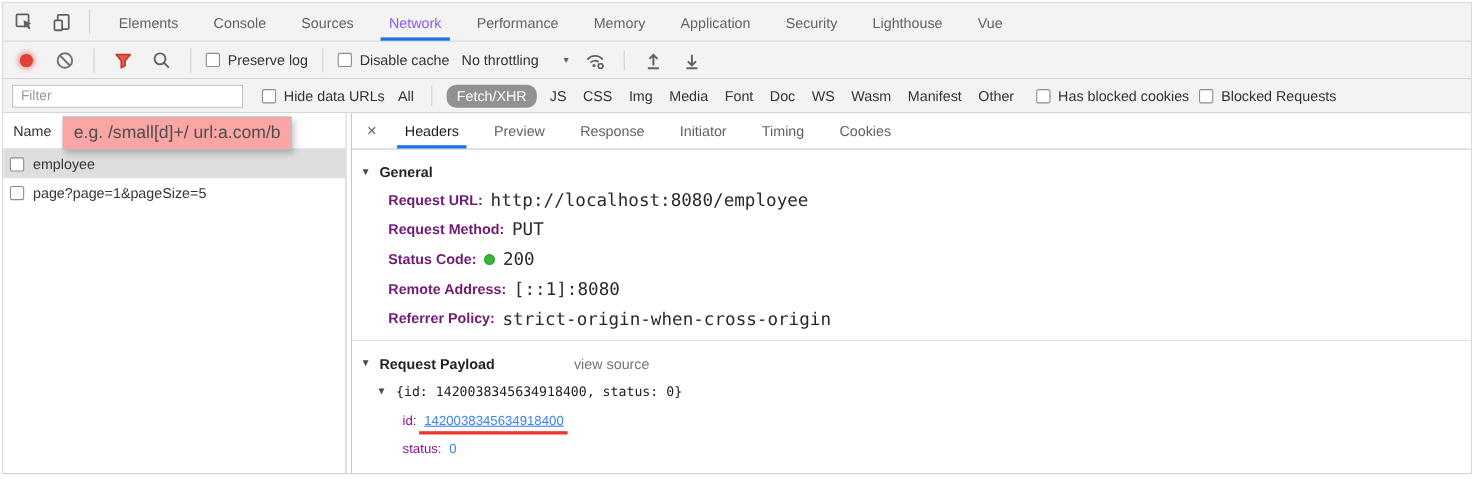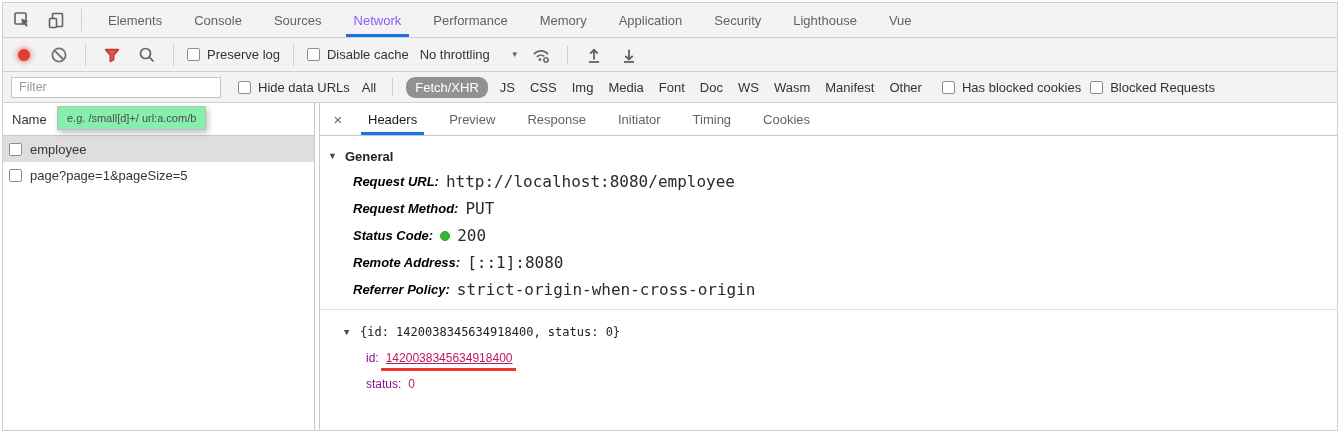--- a/index.html
+++ b/index.html
@@ -71,50 +71,50 @@
   .type { color: #333; padding: 3px 3px; cursor: pointer; }
   .type.active { background: #919191; color: #fff; border-radius: 9px; padding: 3px 9px; }
   
   .main { flex: 1; display: flex; min-height: 0; background: #fff; }
   .left { width: 312px; flex: 0 0 312px; border-right: 1px solid #c9c9c9; display: flex; flex-direction: column; position: relative; }
   .left-header { height: 33px; flex: 0 0 33px; border-bottom: 1px solid #c9c9c9; display: flex; align-items: center; padding-left: 9px; color: #333; background: #fff; }
   .req-row { height: 26px; flex: 0 0 26px; display: flex; align-items: center; gap: 8px; padding-left: 6px; color: #363636; cursor: pointer; }
   .req-row.selected { background: #dedede; align-items: center; }
   .tooltip {
     position: absolute; left: 54px; top: 3px; z-index: 5;
-    background: #86efac; border: 1px solid #bdbdbd;
+    background: #fca5a5; border: 1px solid #bdbdbd;
     box-shadow: 2px 3px 6px rgba(0,0,0,.25);
-    padding: 5px 9px; white-space: nowrap; color: #4d4d4d; font-size: 11px;
+    padding: 5px 9px; white-space: nowrap; color: #4d4d4d; font-size: 16px;
   }
   .gutter { width: 4px; flex: 0 0 4px; background: #fff; }
   .right { flex: 1; border-left: 1px solid #c9c9c9; display: flex; flex-direction: column; min-width: 0; justify-content: flex-end; }
   .right-tabs { height: 33px; flex: 0 0 33px; border-bottom: 1px solid #c9c9c9; display: flex; align-items: stretch; padding-left: 4px; }
   .close-x { width: 28px; display: flex; align-items: center; justify-content: center; color: #5f6368; font-size: 15px; cursor: pointer; }
   .close-x::before { content: "×"; }
   .rtab { display: flex; align-items: center; padding: 0 5px; margin: 0 11px; color: #5f6368; position: relative; cursor: pointer; }
   .rtab.active { color: #1a1a1a; }
   .rtab.active::after { content: ""; position: absolute; left: -2px; right: -2px; bottom: 0; height: 3px; background: #1a73e8; }
   
   .details { flex: 1; overflow: hidden; }
   .section { padding: 8px 0 6px 8px; }
   .sec-head { display: flex; align-items: center; gap: 6px; font-weight: bold; color: #222; height: 24px; }
   .tri { font-size: 9px; color: #4a4a4a; cursor: pointer; width: 11px; }
   .tri::before { content: "▼"; }
   .field { margin-left: 25px; height: 27px; display: flex; align-items: center; gap: 7px; }
-  .flabel { font-weight: bold; color: #000000; white-space: nowrap; font-style: italic; }
+  .flabel { font-weight: bold; color: #701a75; white-space: nowrap; }
   .fvalue { font-family: "DejaVu Sans Mono", monospace; font-size: 16px; color: #2a2a2a; white-space: nowrap; }
   .status-dot { width: 10px; height: 10px; border-radius: 50%; background: #36b536; border: 1px solid #28a028; flex: 0 0 auto; }
   .sep { height: 1px; background: #e0e0e0; }
   .view-source { font-weight: normal; color: #757575; margin-left: 66px; cursor: pointer; }
   .preview-row { margin-left: 16px; height: 27px; display: flex; align-items: center; gap: 5px;
                  font-family: "DejaVu Sans Mono", monospace; font-size: 12px; color: #202124; }
   .payload-entry { margin-left: 38px; height: 26px; display: flex; align-items: center;
                    font-family: Liberation Sans, sans-serif; font-size: 12px; }
   .pkey { color: #881391; margin-right: 7px; }
-  .pval { color: #be185d; }
+  .pval { color: #3b82f6; }
   .pval.annotated { text-decoration: underline; position: relative; cursor: pointer; }
   .pval.annotated::after {
     content: ""; position: absolute; left: -5px; right: -3px; bottom: -6px;
     height: 3px; background: #ec352b;
   }
   svg { display: block; }
 </style>
 </head>
 <body>
 
@@ -325,20 +325,25 @@
           </div>
           <div class="field">
             <span class="flabel">Referrer Policy:</span>
             <span class="fvalue">strict-origin-when-cross-origin</span>
           </div>
         </div>
 
         <div class="sep"></div>
 
         <div class="section">
+          <div class="sec-head">
+            <span class="tri"></span>
+            <span>Request Payload</span>
+            <span class="view-source">view source</span>
+          </div>
           <div class="preview-row">
             <span class="tri"></span>
             <span>{id: 1420038345634918400, status: 0}</span>
           </div>
           <div class="payload-entry">
             <span class="pkey">id:</span>
             <span class="pval annotated">1420038345634918400</span>
           </div>
           <div class="payload-entry">
             <span class="pkey">status:</span>

